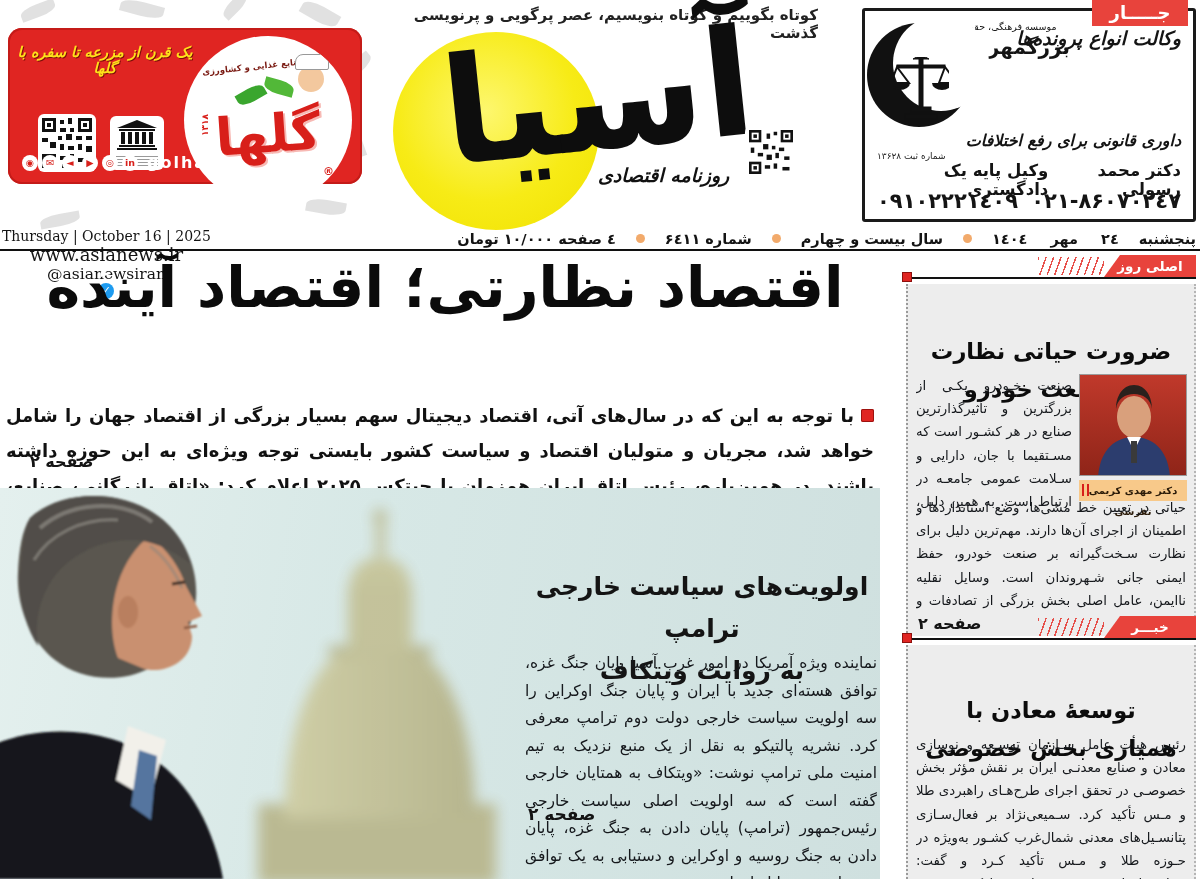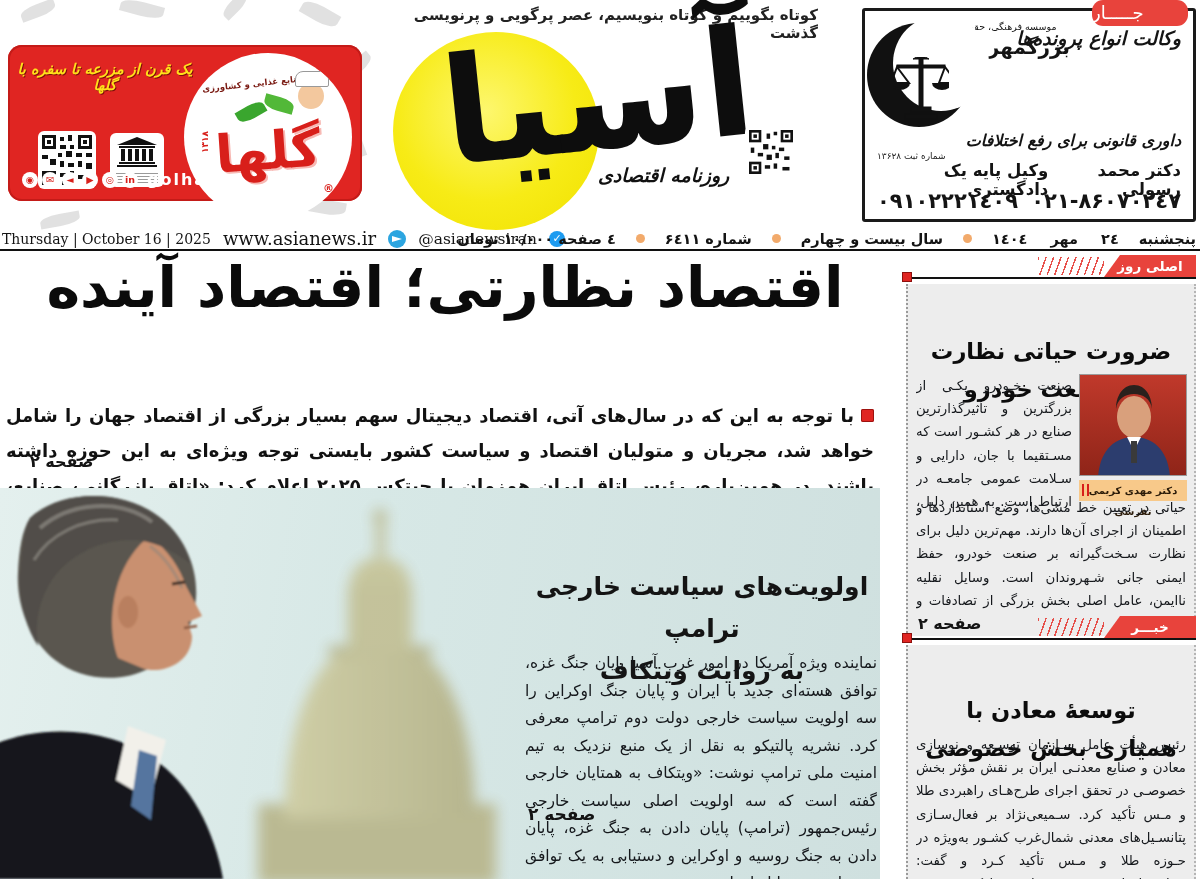--- a/index.html
+++ b/index.html
@@ -4,21 +4,21 @@
 <style>
   * { margin:0; padding:0; box-sizing:border-box; }
   html,body { width:1200px; height:879px; }
   body { font-family:"DejaVu Sans", sans-serif; background:#ffffff; position:relative; overflow:hidden; color:#141414; }
   .abs { position:absolute; }
   .fa { direction:rtl; }
 
   
   .spice-strip { left:0; top:0; width:372px; height:230px; background:#fff; overflow:hidden; }
   .spice { position:absolute; background:#c8c8c8; border-radius:50% 0 50% 0; opacity:.55; }
-  .golha-ad { position:absolute; left:8px; top:45px; width:354px; height:156px; background:#e02522; border-radius:14px; box-shadow:0 0 0 2px #c41b18 inset; }
+  .golha-ad { position:absolute; left:8px; top:28px; width:354px; height:156px; background:#e02522; border-radius:14px; box-shadow:0 0 0 2px #c41b18 inset; }
   .golha-slogan { position:absolute; left:8px; right:168px; top:16px; text-align:center; color:#ffe11a; font-size:14.5px; font-weight:bold; font-style:italic; text-shadow:1px 1px 0 #7e0d0a; }
   .golha-circle { position:absolute; right:10px; top:8px; width:168px; height:168px; background:#fff; border-radius:50%; overflow:hidden; }
   .golha-arc { position:absolute; top:24px; left:14px; right:14px; text-align:center; font-size:8.5px; color:#7a1a12; transform:rotate(-6deg); font-weight:bold; }
   .chef { position:absolute; right:28px; top:30px; width:26px; height:26px; background:#f3c89e; border-radius:50%; }
   .chef::before { content:""; position:absolute; left:-3px; top:-12px; width:32px; height:14px; background:#fff; border:1.5px solid #999; border-radius:8px 8px 2px 2px; }
   .leaf { position:absolute; width:30px; height:14px; background:#3aa62e; border-radius:0 50% 0 50%; }
   .leaf.l1 { left:52px; top:52px; transform:rotate(-30deg); }
   .leaf.l2 { left:80px; top:44px; transform:rotate(15deg); background:#52b838; }
   .golha-brand { position:absolute; left:0; right:0; top:68px; text-align:center; font-size:52px; font-weight:900; color:#d81f1a; transform:rotate(-4deg); text-shadow:2px 2px 0 #f7b9b4; }
   .golha-reg { position:absolute; right:18px; bottom:26px; font-size:11px; color:#d81f1a; font-weight:bold; }
@@ -34,39 +34,39 @@
   
   .tagline { left:382px; top:6px; width:436px; text-align:right; font-size:15px; font-weight:600; color:#222; }
   .sun { left:393px; top:32px; width:206px; height:198px; border-radius:50%;
          background:radial-gradient(circle at 45% 40%, #fdf76e 0%, #f7eb16 55%, #f0e100 100%); }
   .asia-title { left:438px; top:2px; width:320px; font-size:148px; font-weight:bold; color:#0d0d0d;
                 transform:rotate(-6deg); line-height:1.3; text-align:center; }
   .asia-sub { left:598px; top:164px; font-size:19px; font-weight:bold; font-style:italic; color:#111; }
   .mast-qr { left:745px; top:126px; width:52px; height:52px; }
 
   
-  .corner-tag { left:1092px; top:0; width:96px; height:26px; background:#e8433c; color:#fff; font-weight:normal;
-                font-size:18px; text-align:left; line-height:25px; letter-spacing:1px; z-index:5;border-radius:11px; }
+  .corner-tag { left:1092px; top:0; width:96px; height:26px; background:#e8433c; color:#fff; font-weight:bold;
+                font-size:18px; text-align:center; line-height:25px; letter-spacing:1px; z-index:5; }
   .legal-ad { left:862px; top:8px; width:334px; height:214px; background:#fff; border:3px solid #1a1a1a; border-radius:3px; }
   .lg-l1 { position:absolute; right:12px; top:16px; font-size:19px; font-weight:bold; font-style:italic; }
   .lg-orgpre { position:absolute; left:92px; top:10px; font-size:9.5px; }
   .lg-org { position:absolute; left:66px; top:24px; font-size:20px; font-weight:900; }
   .crescent { position:absolute; left:2px; top:12px; width:106px; height:126px; }
   .cres-c { position:absolute; left:0; top:0; width:104px; height:104px; border-radius:50%; background:#111; }
   .cres-w { position:absolute; left:26px; top:-8px; width:96px; height:96px; border-radius:50%; background:#fff; }
   .scales-svg { position:absolute; left:26px; top:34px; }
   .lg-reg { position:absolute; left:12px; top:140px; font-size:9px; color:#222; }
   .lg-l2 { position:absolute; right:12px; top:84px; font-size:24px; font-weight:900; }
   .lg-l3 { position:absolute; right:12px; top:120px; font-size:16px; font-weight:bold; font-style:italic; }
   .lg-names { position:absolute; left:12px; right:12px; top:150px; display:flex; justify-content:space-between; direction:rtl; font-weight:900; font-size:16.5px; }
   .lg-phones { position:absolute; left:12px; right:12px; top:178px; display:flex; justify-content:space-between; direction:rtl; font-weight:900; font-size:21px; letter-spacing:1px; }
 
   
   .dateline { left:0; top:228px; width:1200px; height:23px; border-bottom:2.5px solid #101010; }
-  .dl-left { position:absolute; left:2px; top:0; height:21px; display:flex; align-items:center; gap:12px; }
+  .dl-left { position:absolute; left:2px; top:0; height:21px; display:flex; align-items:center; gap:0;flex-direction:column; }
   .dl-en { font-family:"DejaVu Serif", serif; font-size:14px; }
   .dl-site { font-family:"DejaVu Serif", serif; font-size:18px; }
   .dl-handle { font-family:"DejaVu Serif", serif; font-size:15.5px; }
   .tg-icon { width:18px; height:18px; border-radius:50%; background:#2ca5e0; position:relative; }
   .tg-icon::before { content:""; position:absolute; left:4px; top:6px; width:0; height:0;
                      border-left:10px solid #fff; border-top:3.5px solid transparent; border-bottom:3.5px solid transparent; }
   .vf-icon { width:16px; height:16px; border-radius:50%; background:#1d9bf0; color:#fff; font-size:11px; line-height:16px; text-align:center; }
   .dl-right { position:absolute; right:4px; top:0; height:21px; display:flex; direction:rtl; align-items:center; gap:20px; font-weight:700; font-size:14.5px; }
   .dl-date { word-spacing:18px; }
   .dot { width:9px; height:9px; border-radius:50%; background:#f2aa6b; }

